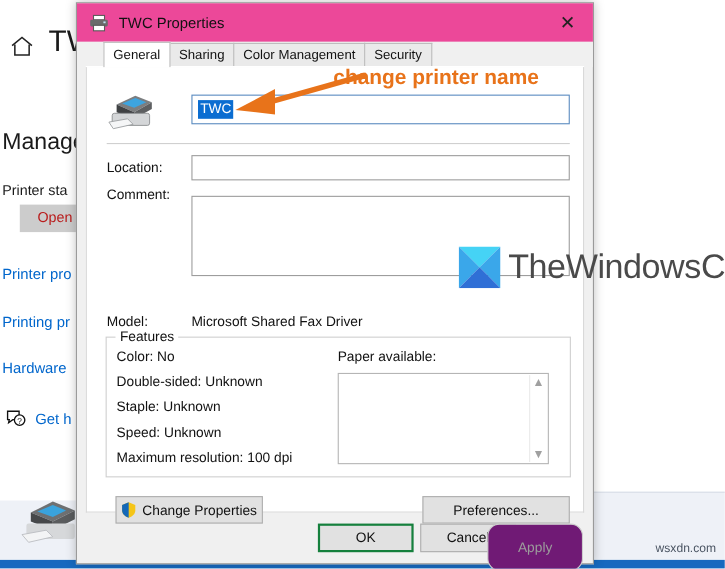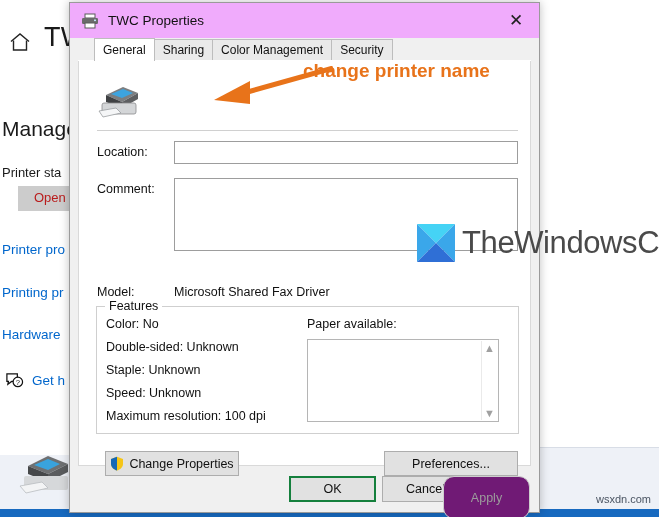--- a/index.html
+++ b/index.html
@@ -173,21 +173,21 @@
     background: #f0f0f0;
     border: 1px solid #9a9a9a;
     box-shadow: 0 0 9px rgba(0,0,0,.25);
     z-index: 20;
     box-sizing: border-box;
     display: flex;
     flex-direction: column;
   }
   .titlebar {
     height: 35px;
-    background: #f0abfc;
+    background: #ec4899;
     display: flex;
     align-items: center;
     position: relative;
     flex: none;
   }
   .title-printer-icon {
     width: 18px;
     height: 16px;
     margin-left: 11px;
     flex: none;
@@ -293,21 +293,21 @@
     background: #d0d0d0;
   }
 
   .field-label {
     position: absolute;
     font-size: 12.5px;
     color: #111;
     white-space: nowrap;
   }
   .loc-label { left: 18px; top: 84px; }
-  .com-label { left: 18px; top: 121px; }
+  .com-label { left: 18px; top: 109px; }
   .model-label { left: 18px; top: 224px; }
   .model-value { left: 95px; top: 224px; }
 
   .text-box {
     position: absolute;
     border: 1px solid #9d9d9d;
     background: #ffffff;
     box-sizing: border-box;
   }
   .loc-box { left: 95px; top: 80px; width: 344px; height: 23px; }
@@ -531,20 +531,21 @@
 
       <svg class="dlg-printer-icon" viewBox="0 0 44 36">
         <polygon points="9,12 26,4 41,10 25,19" fill="#7c7e80"></polygon>
         <polygon points="9,12 25,19 25,25 9,19" fill="#3f4143"></polygon>
         <polygon points="25,19 41,10 41,16 25,25" fill="#5d5f61"></polygon>
         <polygon points="14,11 26,6 36,10 25,15" fill="#3da4df"></polygon>
         <rect x="5" y="20" width="34" height="11" rx="2" fill="#d4d6d8" stroke="#8a8c8e" stroke-width="0.8"></rect>
         <polygon points="2,28 19,25 24,30 6,34" fill="#f5f6f7" stroke="#9b9ea1" stroke-width="0.8"></polygon>
       </svg>
 
+      <div class="name-input"><span class="sel">TWC</span></div>
 
       <div class="hr-sep"></div>
 
       <div class="field-label loc-label">Location:</div>
       <div class="text-box loc-box"></div>
 
       <div class="field-label com-label">Comment:</div>
       <div class="text-box com-box"></div>
 
       <div class="field-label model-label">Model:</div>

